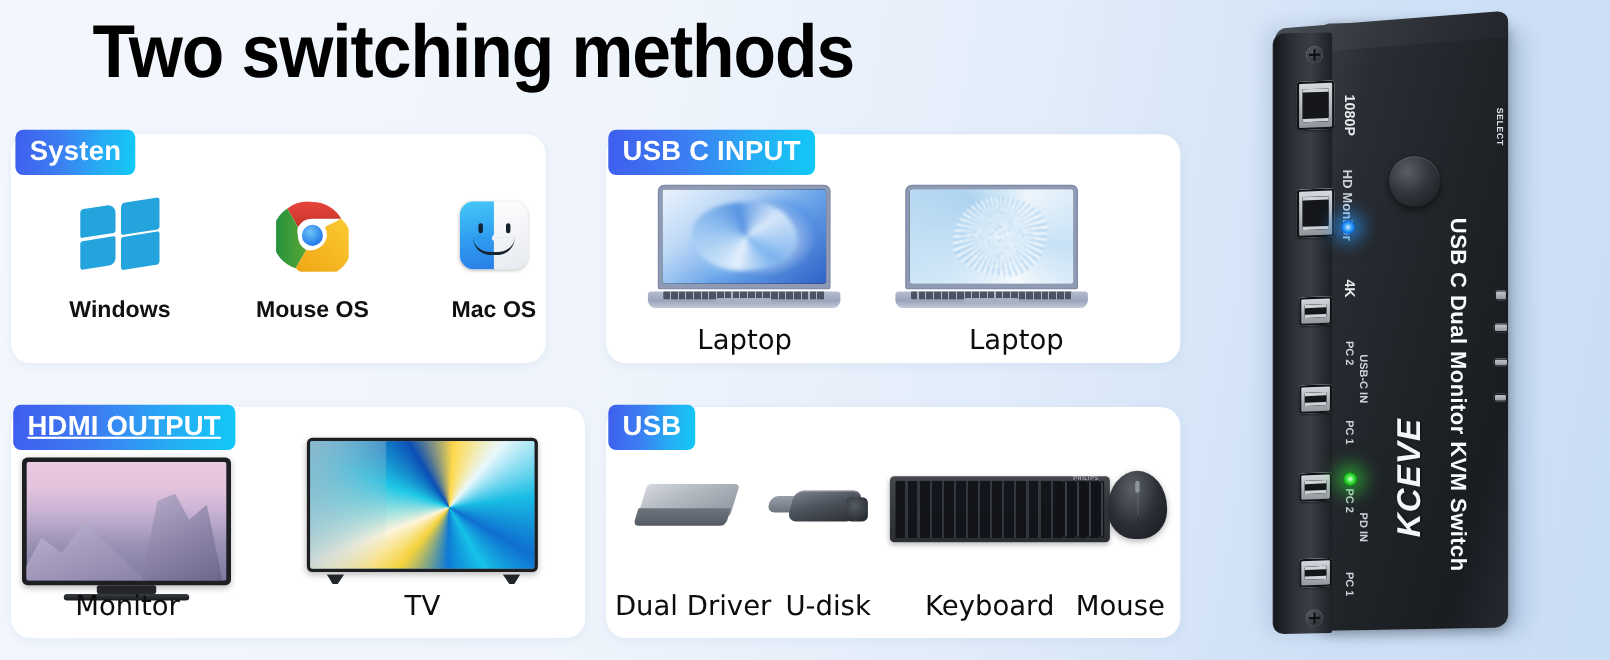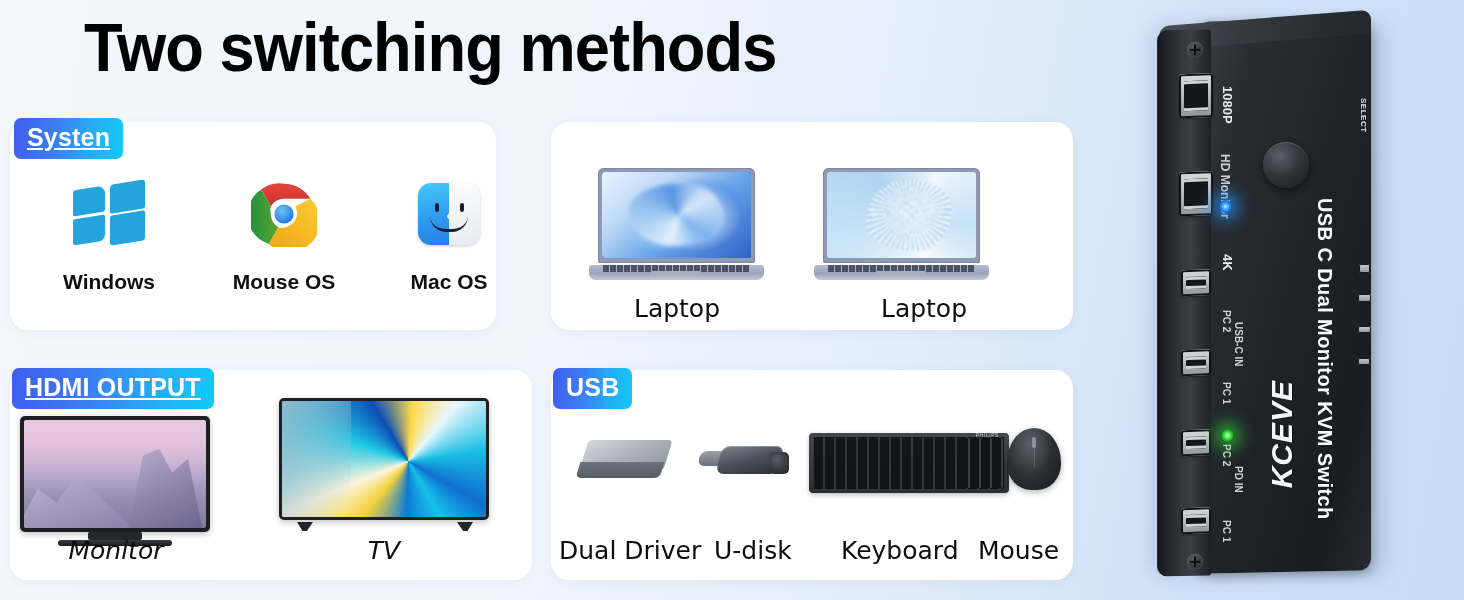--- a/index.html
+++ b/index.html
@@ -21,31 +21,31 @@
     white-space:nowrap;
   }
 
   
   .card {
     position:absolute; background:#fff; border-radius:18px;
     box-shadow:0 2px 10px rgba(120,150,190,.10);
   }
   #card-system { left:10px;  top:122px; width:486px; height:208px; }
   #card-usbc   { left:551px; top:122px; width:522px; height:208px; }
-  #card-hdmi   { left:10px;  top:370px; width:522px; height:210px;font-style:italic; }
+  #card-hdmi   { left:10px;  top:370px; width:522px; height:210px; }
   #card-usb    { left:551px; top:370px; width:522px; height:210px; }
 
   .badge {
     position:absolute; z-index:5;
     color:#fff; font-weight:700; font-size:25px; line-height:1;
     padding:7px 13px 9px 13px; border-radius:7px;
     background:linear-gradient(95deg,#3f5eee 0%,#3c7ef2 38%,#25aef4 72%,#12c9f7 100%);
     white-space:nowrap; letter-spacing:.2px;
   }
-  #badge-system { left:14px;  top:118px;text-decoration:underline; }
+  #badge-system { left:14px;  top:118px; }
   #badge-usbc   { left:553px; top:118px; }
   #badge-hdmi   { left:12px;  top:368px;text-decoration:underline; }
   #badge-usb    { left:553px; top:368px; }
 
   .label {
     font-family:"DejaVu Sans","Liberation Sans",sans-serif;
     color:#101010; text-align:center; white-space:nowrap;
   }
 
   
@@ -346,20 +346,21 @@
           </div>
         <div class="base">
             <div class="kb"></div>
             <div class="tpad"></div>
           </div>
       </div>
     </div>
     <div class="dev-cap label" style="left:63px;top:172px;width:126px;text-align:center;">Laptop</div>
     <div class="dev-cap label" style="left:310px;top:172px;width:126px;text-align:center;">Laptop</div>
   </div>
+  <div class="badge" id="badge-usbc">USB C INPUT</div>
 
   <div class="card" id="card-hdmi">
     <div class="tv" style="position:absolute;left:10px;top:46px;">
       <div class="frame" style="width:190px;height:116px;">
         <div class="panel" style="width:100%;height:100%;">
             <div class="wp-mountain"></div>
           </div>
       </div>
       <div style="position:absolute;left:68px;top:116px;width:54px;height:8px;background:#24262a;border-radius:2px;"></div>
       <div style="position:absolute;left:38px;top:124px;width:114px;height:6px;background:linear-gradient(180deg,#3a3d42,#17191c);border-radius:3px;"></div>

